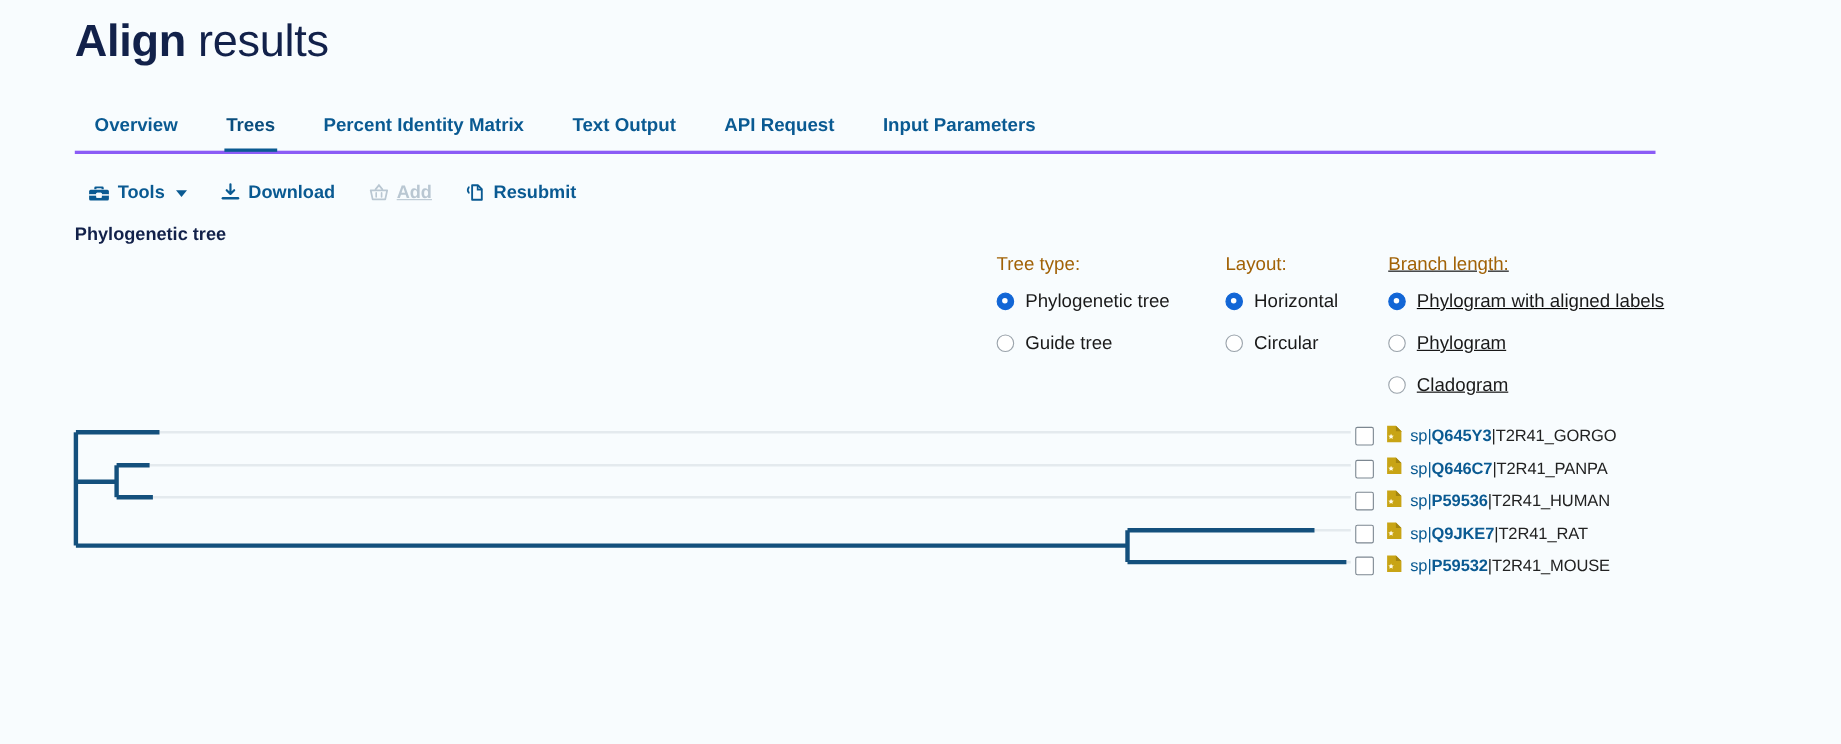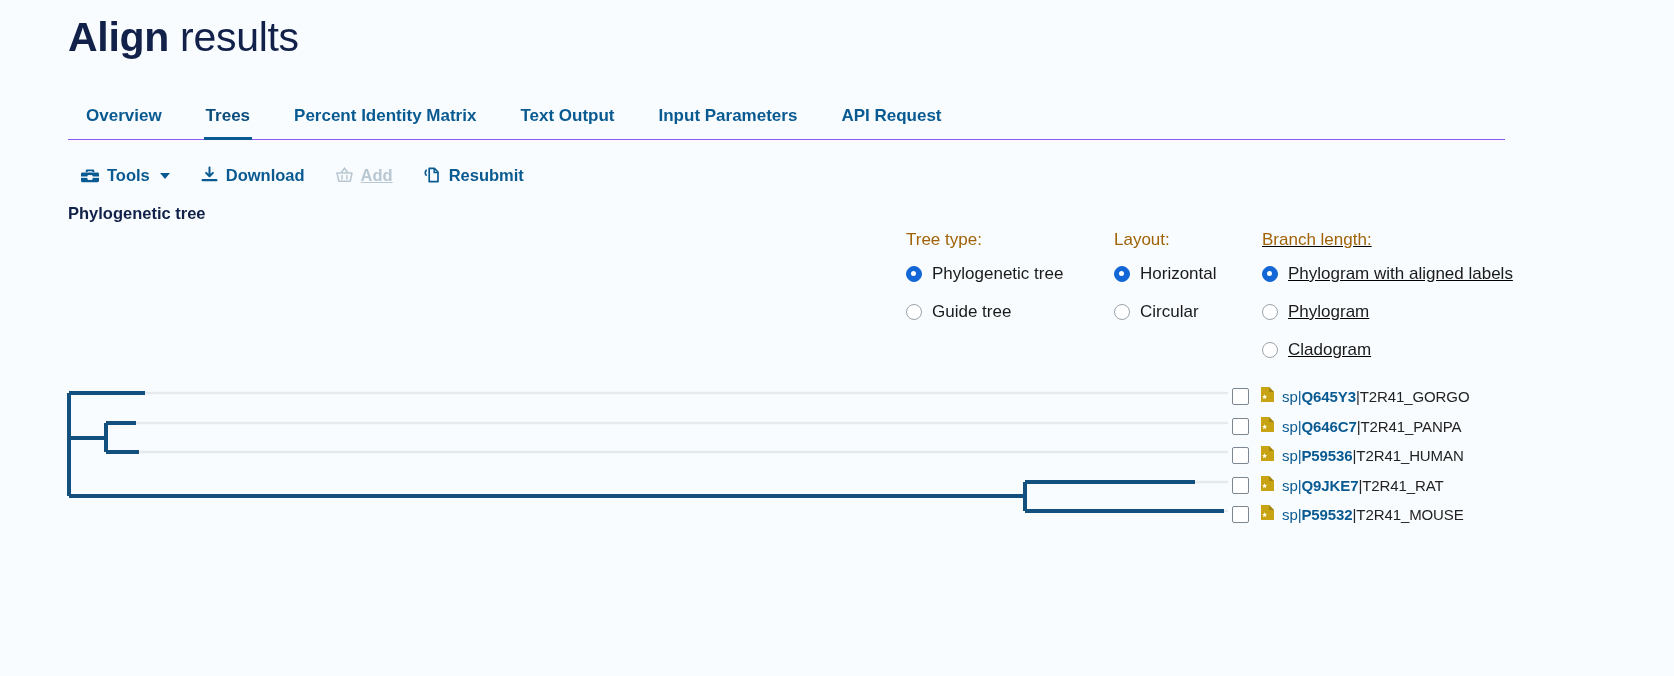--- a/index.html
+++ b/index.html
@@ -14,21 +14,21 @@
 
   
   .title-block { position: absolute; left: 68px; top: 14px; }
   .title { font-size: 41px; line-height: 1.15; color: #12214a; letter-spacing: -0.3px; }
   .title .strong { font-weight: 700; }
   .title .light { font-weight: 400; }
 
   
   .tabs {
     position: absolute; left: 68px; top: 88px; width: 1437px;
-    border-bottom: 1px solid #8b5cf6;
+    border-bottom: 3px solid #8b5cf6;
     display: flex; align-items: flex-end; gap: 0;
     height: 52px;
   }
   .tab {
     font-size: 17px; font-weight: 700; color: #0a5a92;
     padding: 0 22px 13px 22px; cursor: pointer; white-space: nowrap;
     position: relative; background: none; border: none;
     font-family: "Liberation Sans", sans-serif;
   }
   .tab:first-child { padding-left: 18px; }
@@ -107,22 +107,22 @@
       <span class="strong">Align</span>
       <span class="light">results</span>
     </div>
   </div>
 
   <div class="tabs">
     <button class="tab">Overview</button>
     <button class="tab active">Trees</button>
     <button class="tab">Percent Identity Matrix</button>
     <button class="tab">Text Output</button>
+    <button class="tab">API Request</button>
     <button class="tab">Input Parameters</button>
-    <button class="tab">API Request</button>
   </div>
 
   <div class="toolbar">
 
     <div class="tool-btn">
       <span>
         <svg width="20" height="18" viewBox="0 0 20 18">
           <path d="M7 2.5h6a1.3 1.3 0 0 1 1.3 1.3V5h-2V4.2H7.7V5h-2V3.8A1.3 1.3 0 0 1 7 2.5z" fill="#0a5a92"></path>
           <rect x="1" y="5.6" width="18" height="9.6" rx="1.4" fill="#0a5a92"></rect>
           <rect x="7.6" y="8.2" width="4.8" height="4.6" rx="0.8" fill="#f8fcfe"></rect>

